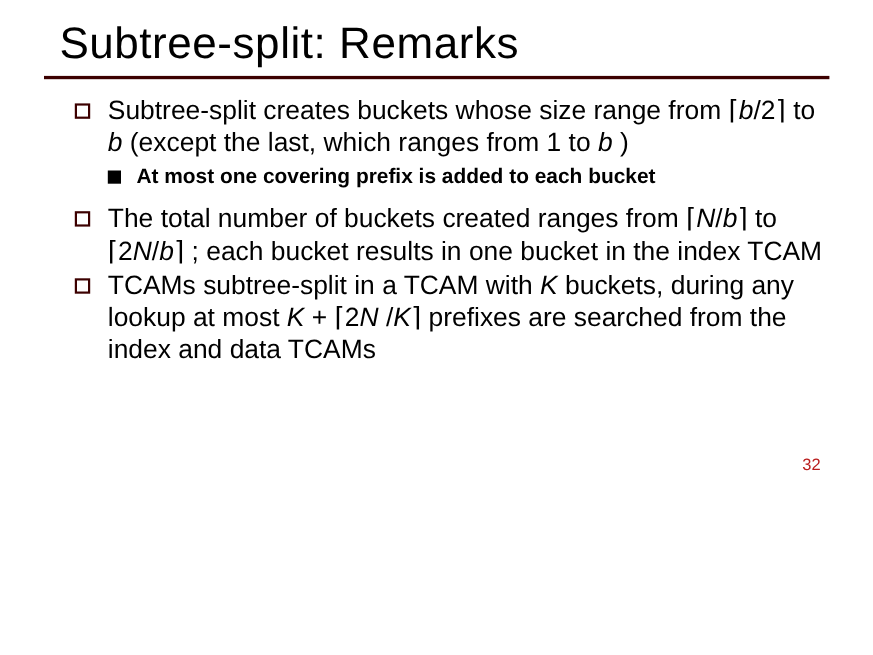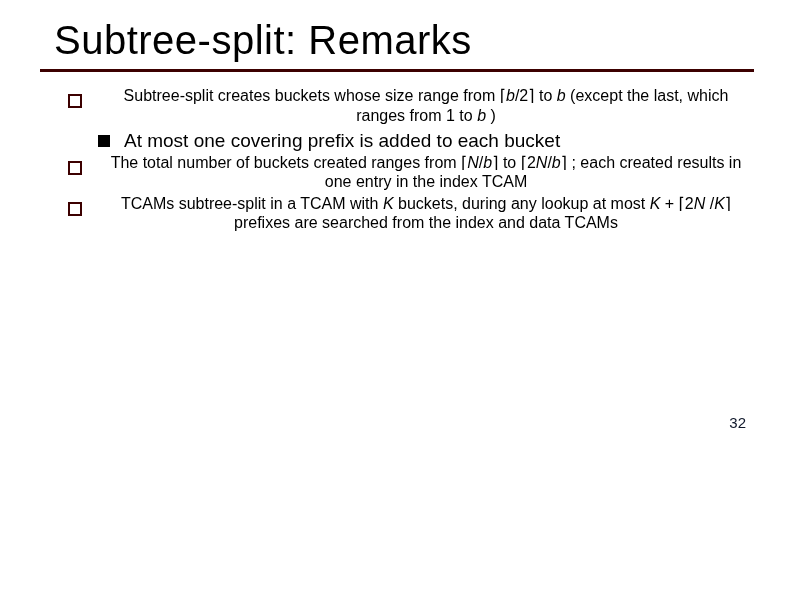--- a/index.html
+++ b/index.html
@@ -4,25 +4,25 @@
 <style>
   * { margin: 0; padding: 0; box-sizing: border-box; }
   html, body { width: 794px; height: 595px; background: #fff; font-family: Verdana, Geneva, sans-serif; color: #000; }
   .slide { width: 794px; height: 461px; position: relative; padding: 18px 40px 0 40px; }
   .title { font-size: 40px; font-weight: 400; letter-spacing: 0.5px; padding: 0 14px 6px 14px; }
   .hr { border: none; border-top: 3px solid #3c0000; margin: 0 0 14px 0; }
   .body { padding-left: 28px; }
   .item { display: flex; align-items: flex-start; margin-bottom: 2px; }
   .bullet-open { width: 14px; height: 14px; border: 2px solid #3c0000; flex: none; margin-top: 8px; margin-right: 16px; }
   .bullet-solid { width: 12px; height: 12px; background: #000; flex: none; margin-top: 6px; margin-right: 14px; }
-  .text-l1 { font-size: 16px; line-height: 1.22; text-align: center; }
+  .text-l1 { font-size: 24px; line-height: 1.22; }
   .text-l2 { font-size: 19px; line-height: 1.25; }
-  .sub { padding-left: 30px; margin-top: 4px; margin-bottom: 0; }
+  .sub { padding-left: 30px; margin-top: 4px; margin-bottom: 12px; font-weight: bold; }
   .it { font-style: italic; }
-  .pagenum { position: absolute; bottom: 30px; right: 48px; font-size: 15px; color: #0f172a; }
+  .pagenum { position: absolute; bottom: 30px; right: 48px; font-size: 15px; color: #b91c1c; }
 </style>
 </head>
 <body>
 
 <div class="slide">
   <div class="title">Subtree-split: Remarks</div>
   <hr class="hr">
 
   <div class="body">
 
@@ -34,21 +34,21 @@
     </div>
 
     <div class="item sub">
       <div class="bullet-solid"></div>
       <div class="text-l2">At most one covering prefix is added to each bucket</div>
     </div>
 
     <div class="item">
       <div class="bullet-open"></div>
       <div class="text-l1">
-        <span>The total number of buckets created ranges from ⌈</span><span class="it">N</span><span>/</span><span class="it">b</span><span>⌉ to ⌈2</span><span class="it">N</span><span>/</span><span class="it">b</span><span>⌉ ; each created results in one entry in the index TCAM</span>
+        <span>The total number of buckets created ranges from ⌈</span><span class="it">N</span><span>/</span><span class="it">b</span><span>⌉ to ⌈2</span><span class="it">N</span><span>/</span><span class="it">b</span><span>⌉ ; each bucket results in one bucket in the index TCAM</span>
       </div>
     </div>
 
     <div class="item">
       <div class="bullet-open"></div>
       <div class="text-l1">
         <span>TCAMs subtree-split in a TCAM with </span><span class="it">K</span><span>  buckets, during any lookup at most </span><span class="it">K</span><span> + ⌈2</span><span class="it">N</span><span> /</span><span class="it">K</span><span>⌉ prefixes are searched from the index and data TCAMs</span>
       </div>
     </div>
 

